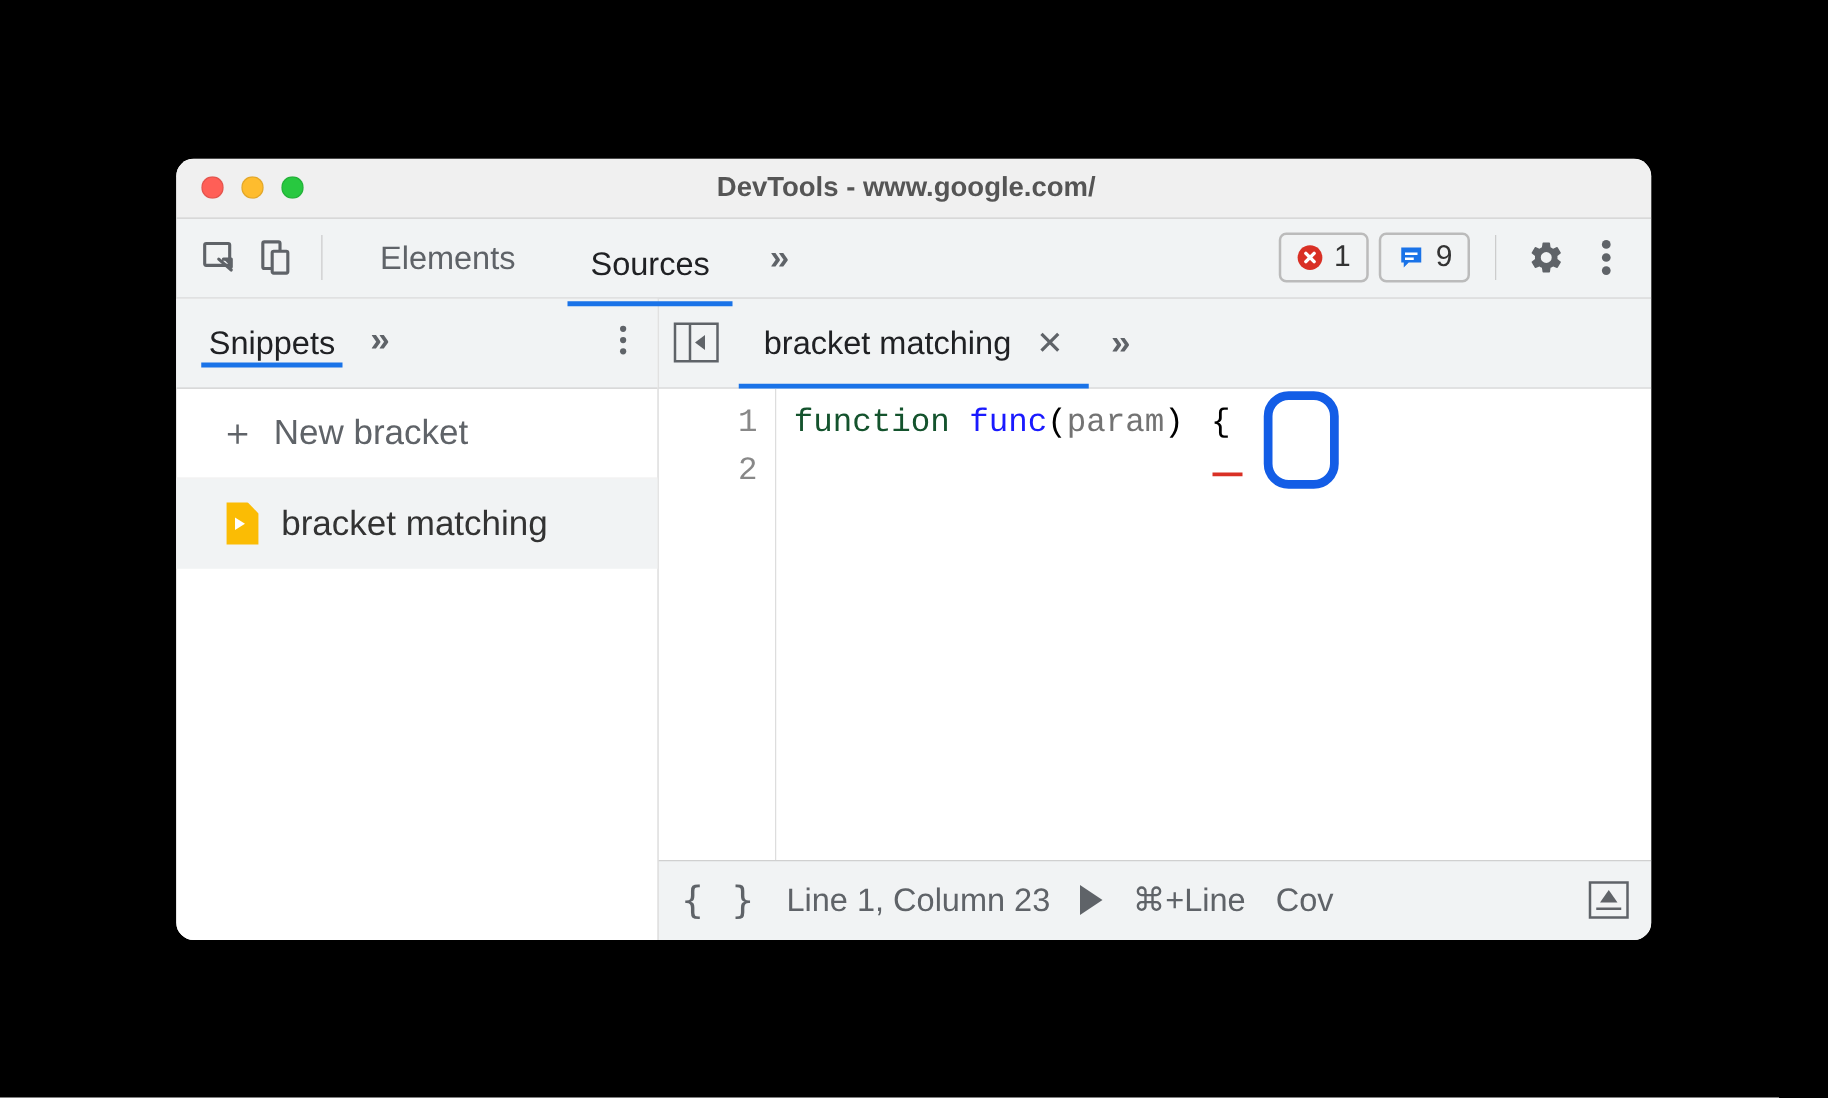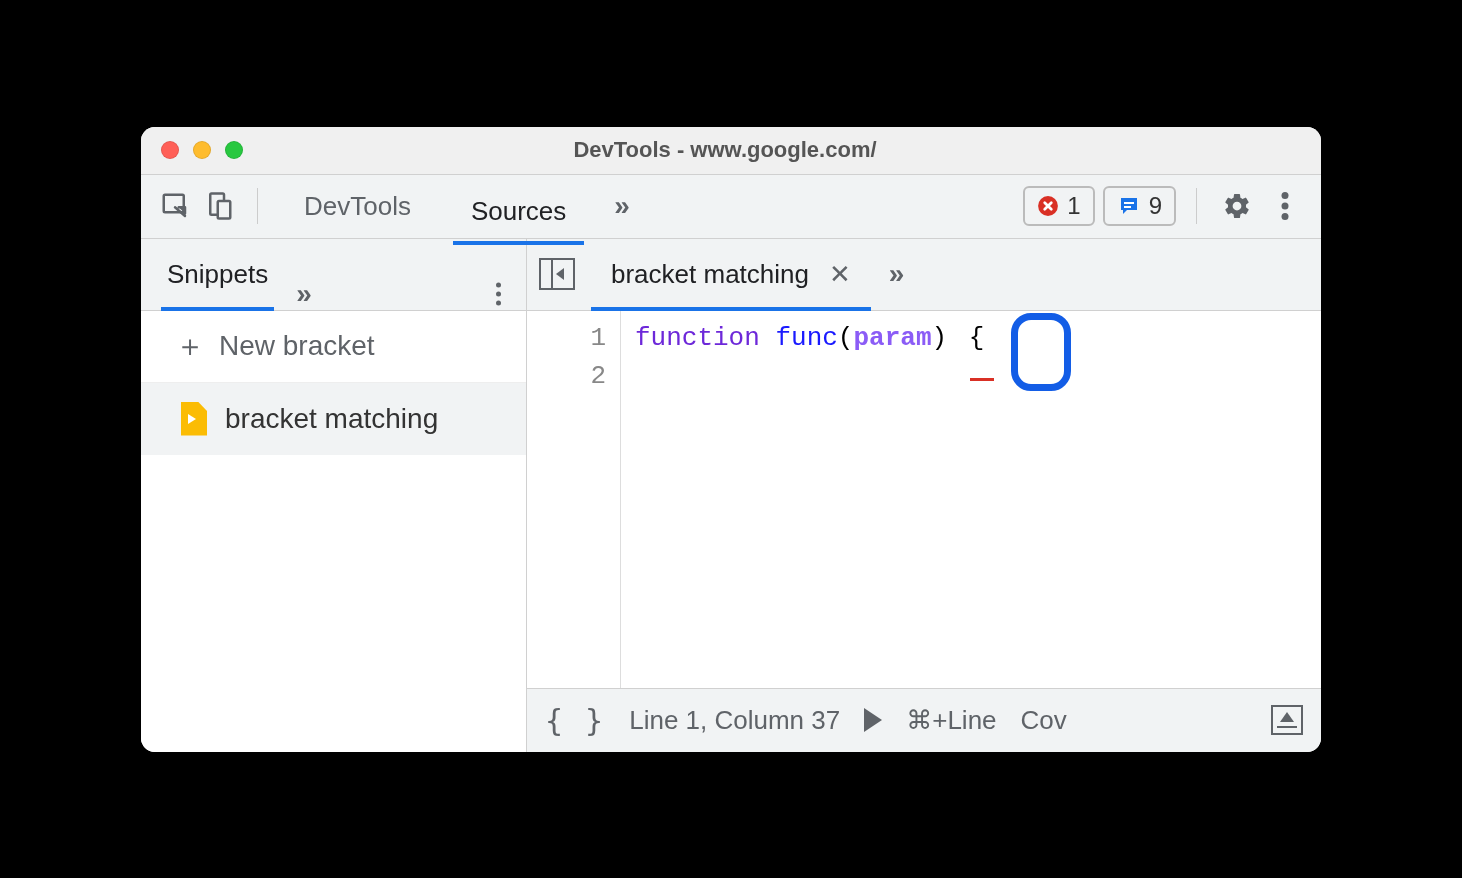--- a/index.html
+++ b/index.html
@@ -133,22 +133,22 @@
     border-right: 1px solid #d0d0d0;
     background: #fff;
     display: flex;
     flex-direction: column;
   }
   .sidebar-tabs {
     height: 72px;
     background: #f1f3f4;
     border-bottom: 1px solid #d0d0d0;
     display: flex;
-    align-items: flex-end;
-    padding: 0 12px;
+    align-items: flex-start;
+    padding: 17px 12px;
   }
   .sidebar-tab {
     font-size: 26px;
     color: #202124;
     padding: 0 14px;
     height: 100%;
     display: flex;
     align-items: center;
     position: relative;
     cursor: pointer;
@@ -289,23 +289,23 @@
     padding: 8px 14px 8px 0;
     border-right: 1px solid #ddd;
     line-height: 38px;
     user-select: none;
   }
   .code {
     padding: 8px 14px;
     line-height: 38px;
     position: relative;
   }
-  .tok-keyword { color: #6d28d9; margin-top: 35px; }
+  .tok-keyword { color: #14532d; margin-top: 35px; }
   .tok-func { color: #1a1aff; font-family: Liberation Mono, monospace; }
-  .tok-param { color: #8b5cf6; font-weight: bold; }
+  .tok-param { color: #737373; }
   .tok-punct { color: #000; }
   .bracket-highlight {
     padding: 1px 6px;
   }
   .red-underline {
     border-bottom: 3px solid #d93025;
     display: inline-block;
     width: 24px;
     position: relative;
     top: 36px;
@@ -391,21 +391,21 @@
         <path d="M12 13 L20 20 M15 13 L20 13 L20 18" stroke-linecap="round" stroke-linejoin="round" fill="currentColor"></path>
       </svg>
     </div>
     <div class="icon-btn">
       <svg width="30" height="30" viewBox="0 0 24 24" fill="none" stroke="currentColor" stroke-width="2">
         <rect x="5" y="2" width="11" height="17" rx="1"></rect>
         <rect x="11" y="8" width="10" height="14" rx="1" fill="#f1f3f4"></rect>
       </svg>
     </div>
     <div class="divider"></div>
-    <div class="tab">DevTools</div>
+    <div class="tab">Elements</div>
     <div class="tab active">Sources</div>
     <div class="chevrons">»</div>
     <div class="spacer"></div>
     <div class="badge">
       <svg width="22" height="22" viewBox="0 0 20 20">
           <circle cx="10" cy="10" r="9" fill="#d93025"></circle>
           <path d="M7 7 L13 13 M13 7 L7 13" stroke="#fff" stroke-width="2.5" stroke-linecap="round"></path>
         </svg>
       <span>1</span>
     </div>
@@ -476,21 +476,21 @@
         </div>
         <div class="code">
           <div><span class="tok-keyword">function</span> <span class="tok-func">func</span><span class="tok-punct">(</span><span class="tok-param">param</span><span class="tok-punct">)</span><span> </span><span class="bracket-highlight tok-punct">{</span><span class="red-underline"></span></div>
           <div>&nbsp;</div>
           <div class="annotation-ring" style="left:390px; top:2px;"></div>
         </div>
       </div>
 
       <div class="statusbar">
         <span class="braces">{ }</span>
-        <span>Line 1, Column 37</span>
+        <span>Line 1, Column 23</span>
         <span class="play"></span>
         <span>⌘+Line</span>
         <span>Cov</span>
         <span class="drawer-toggle"></span>
       </div>
     </div>
 
   </div>
 </div>
 

